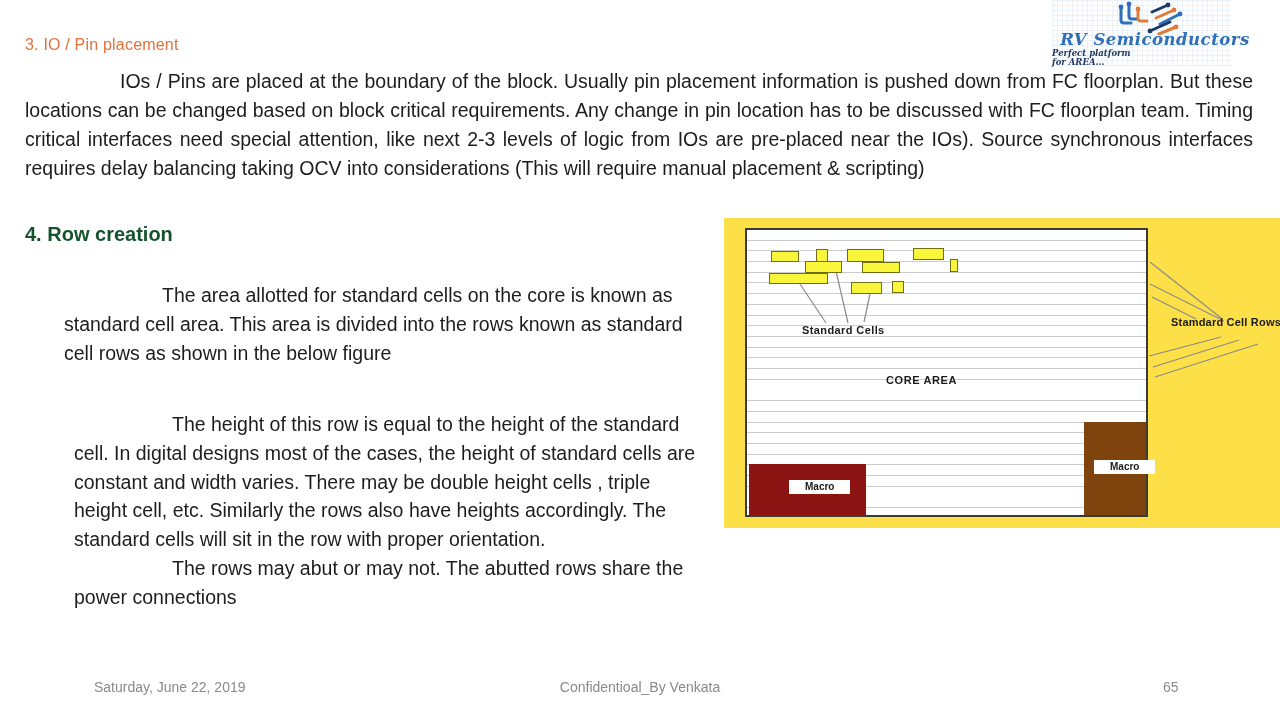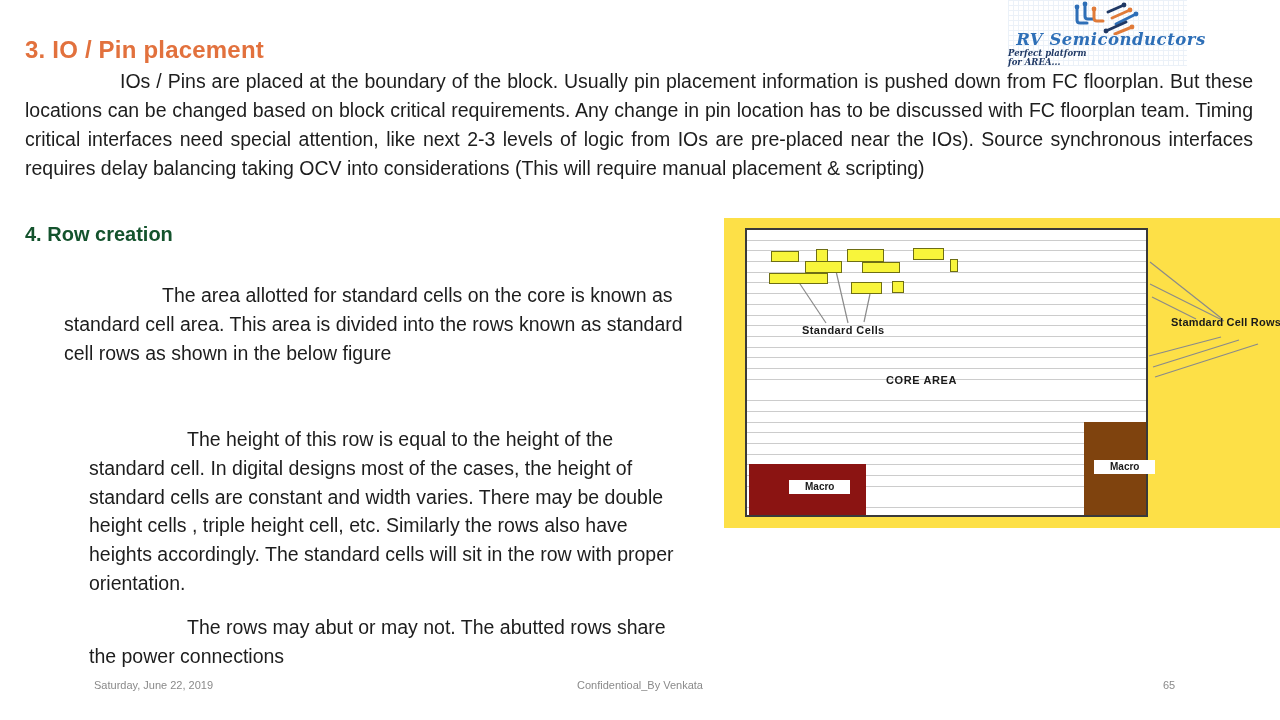--- a/index.html
+++ b/index.html
@@ -4,38 +4,38 @@
 <style>
   html,body{margin:0;padding:0;}
   body{
     width:1280px;height:720px;position:relative;background:#ffffff;overflow:hidden;
     font-family:"Liberation Sans", sans-serif;color:#1d1d1d;
   }
   .abs{position:absolute;}
 
   
   .title3{
-    left:25px;top:36px;font-size:24px;font-weight:bold;color:var(--c-accent);
+    left:25px;top:36px;font-size:16px;font-weight:normal;color:var(--c-accent);
     letter-spacing:0.2px;
   }
   .body3{
     left:25px;top:67px;width:1228px;font-size:19.5px;line-height:29px;
     text-align:justify;text-indent:95px;color:#1d1d1d;
   }
   .title4{
     left:25px;top:223px;font-size:20px;font-weight:bold;color:#14532d;
   }
   .para1{
     left:64px;top:281px;width:624px;font-size:19.5px;line-height:28.8px;
     text-indent:98px;color:#1d1d1d;
   }
   .para23{
     left:74px;top:410px;width:628px;font-size:19.5px;line-height:28.8px;color:#1d1d1d;
   }
-  .para23 p{margin:15px;text-indent:98px;}
+  .para23 p{margin:0;text-indent:98px;}
 
   
   .figure{left:724px;top:218px;width:572px;height:310px;background:#fde047;}
   .corebox{
     position:absolute;left:21px;top:10px;width:403px;height:289px;
     border:2px solid var(--c-box_border);box-sizing:border-box;
     background-image:repeating-linear-gradient(to bottom,
       #ffffff 0px,#ffffff 9.7px,var(--c-row_line) 9.7px,var(--c-row_line) 10.7px);
   }
   .cell{position:absolute;background:var(--c-cell_yellow);border:1px solid var(--c-cell_border);box-sizing:border-box;}
@@ -49,41 +49,41 @@
   .macro-chip{
     position:absolute;background:#ffffff;color:#1a1a1a;font-size:10px;font-weight:bold;
     padding:1px 16px;line-height:12px;
   }
   .chip-left{left:40px;top:16px;}
   .chip-right{left:10px;top:38px;}
   .leader{stroke:#8a8a8a;stroke-width:1.2;fill:none;}
   svg.overlay{position:absolute;left:0;top:0;pointer-events:none;}
 
   
-  .logo{left:1008px;top:0;width:179px;height:66px;}
+  .logo{left:1052px;top:0;width:179px;height:66px;}
   .logo-grid{
     position:absolute;inset:0;
     background-image:linear-gradient(#dbe7f3 1px,transparent 1px),
                      linear-gradient(90deg,#dbe7f3 1px,transparent 1px);
     background-size:5px 5px;opacity:.55;
   }
   .logo-glyph{position:absolute;left:60px;top:1px;}
   .logo-name{
     position:absolute;left:0;top:30px;width:206px;text-align:center;
     font-family:"DejaVu Serif", serif;font-style:italic;font-weight:bold;
     font-size:16.5px;color:var(--c-logo_blue);letter-spacing:0.5px;white-space:nowrap;
   }
   .logo-tag{
     position:absolute;left:0;top:49px;width:206px;text-align:left;
     font-family:"DejaVu Serif", serif;font-style:italic;font-weight:bold;
     font-size:8.5px;line-height:9px;color:var(--c-logo_navy);
   }
 
   
-  .footer-item{font-size:11px;color:var(--c-footer);}
+  .footer-item{font-size:14px;color:var(--c-footer);}
   .f-date{left:94px;top:679px;}
   .f-center{left:0;right:0;top:679px;text-align:center;}
   .f-page{left:1163px;top:679px;}
 </style>
 </head>
 <body>
 
 <div class="abs title3">3. IO / Pin placement</div>
 <div class="abs body3">IOs / Pins are placed at the boundary of the block. Usually pin placement information is pushed down from FC floorplan. But these locations can be changed based on block critical requirements. Any change in pin location has to be discussed with FC floorplan team. Timing critical interfaces need special attention, like next 2-3 levels of logic from IOs are pre-placed near the IOs). Source synchronous interfaces requires delay balancing taking OCV into considerations (This will require manual placement &amp; scripting)</div>
 

